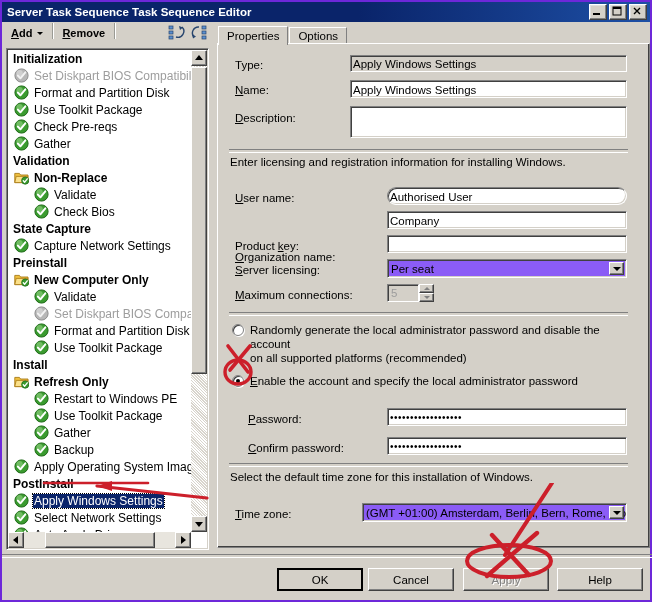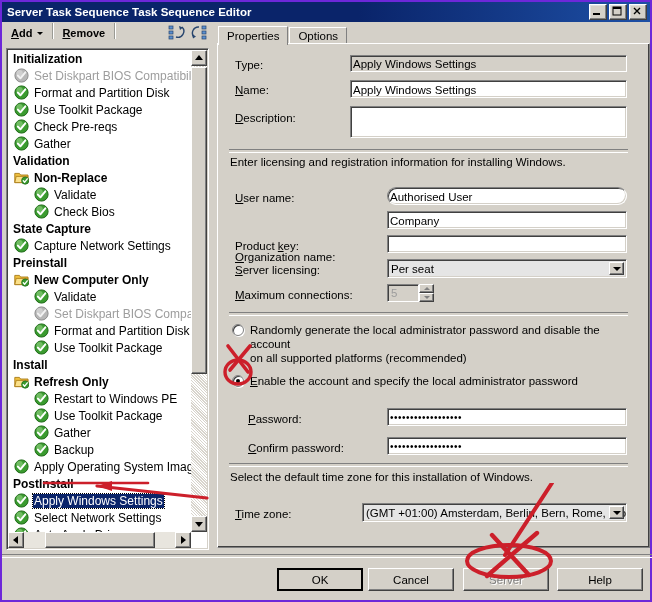--- a/index.html
+++ b/index.html
@@ -130,21 +130,21 @@
   }
   .tf{
     background:#fff;border:1px solid #808080;border-right-color:#fff;border-bottom-color:#fff;
     box-shadow:inset 1px 1px 0 #404040, inset -1px -1px 0 #d4d0c8;
     box-sizing:border-box;font-size:11.5px;padding:1px 2px 0 2px;color:#000;
     display:flex;align-items:center;overflow:hidden;white-space:nowrap;
   }
   .tf.ro{background:#d4d0c8;}
   .hr{position:absolute;height:2px;border-top:1px solid #808080;border-bottom:1px solid #fff;}
   .combo{
-    background:#e5e5e5;border:1px solid #808080;border-right-color:#fff;border-bottom-color:#fff;
+    background:#8b5cf6;border:1px solid #808080;border-right-color:#fff;border-bottom-color:#fff;
     box-shadow:inset 1px 1px 0 #404040, inset -1px -1px 0 #d4d0c8;
     box-sizing:border-box;font-size:11.5px;color:#000;
     display:flex;align-items:center;overflow:hidden;white-space:nowrap;
     padding-left:3px;position:relative;
   }
   .cbtn{
     position:absolute;right:2px;top:2px;bottom:2px;width:15px;background:#d4d0c8;
     border:1px solid #fff;border-right-color:#404040;border-bottom-color:#404040;
     box-shadow:inset -1px -1px 0 #808080;box-sizing:border-box;
     display:flex;align-items:center;justify-content:center;cursor:default;
@@ -579,21 +579,21 @@
           <i class="arrowdown"></i>
         </span>
     </div>
   </div>
 
   <div class="btnbar">
     <div class="sep-top"></div>
 
     <div class="btn" style="left:366px;top:14px;width:86px;">Cancel</div>
     <div class="btn default" style="left:275px;top:14px;width:86px;">OK</div>
-    <div class="btn disabled" style="left:461px;top:14px;width:86px;">Server</div>
+    <div class="btn disabled" style="left:461px;top:14px;width:86px;">Apply</div>
     <div class="btn" style="left:555px;top:14px;width:86px;">Help</div>
   </div>
 
   <svg class="anno" style="left:90px;top:466px;width:125px;height:40px;">
     <path d="M5 18 L115 30" stroke="#cc1f2a" stroke-width="3.2" fill="none" stroke-linecap="round"></path>
     <path d="M5 18 L20 13 L20 23 Z" fill="#cc1f2a"></path>
   </svg>
 
   <svg class="anno" style="left:218px;top:340px;width:42px;height:48px;">
     <ellipse cx="18" cy="30" rx="13" ry="12" stroke="#cc1f2a" stroke-width="3.4" fill="none"></ellipse>

